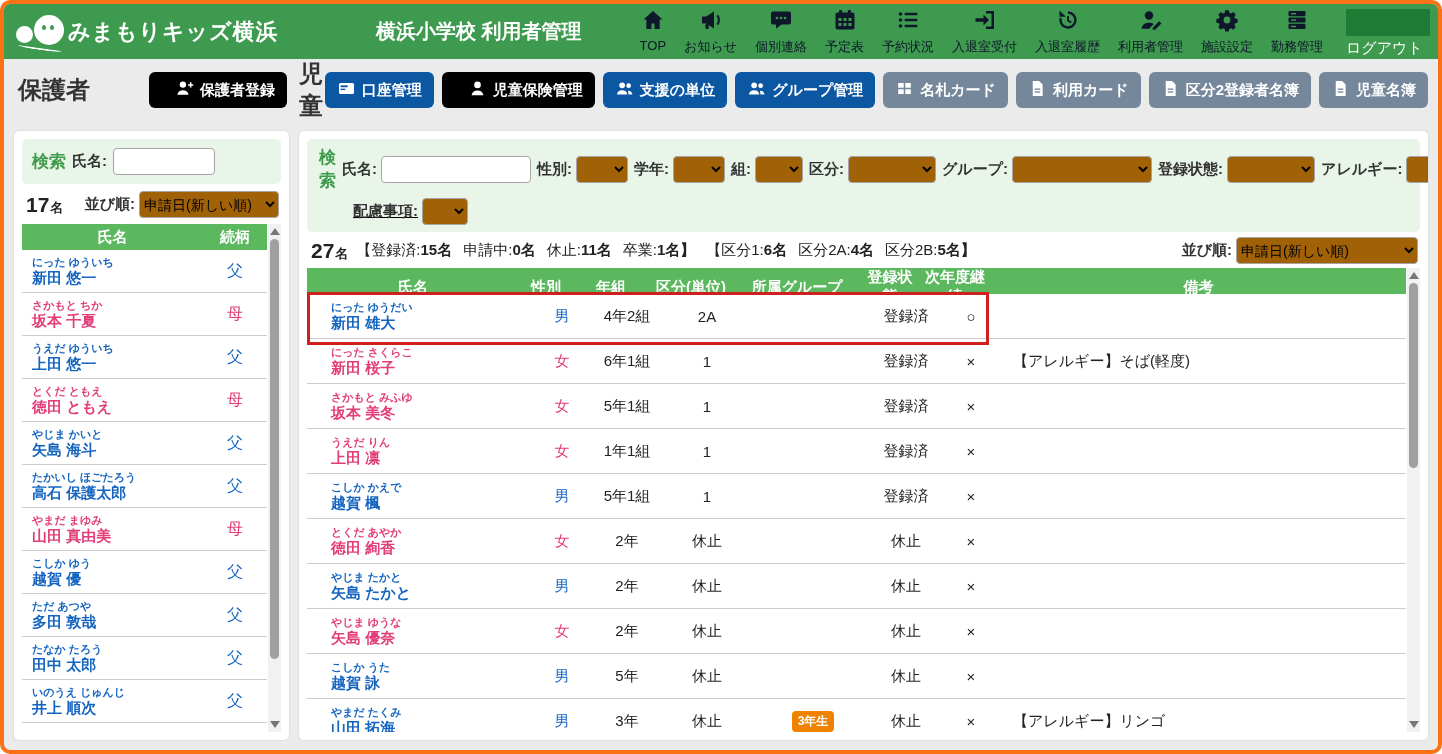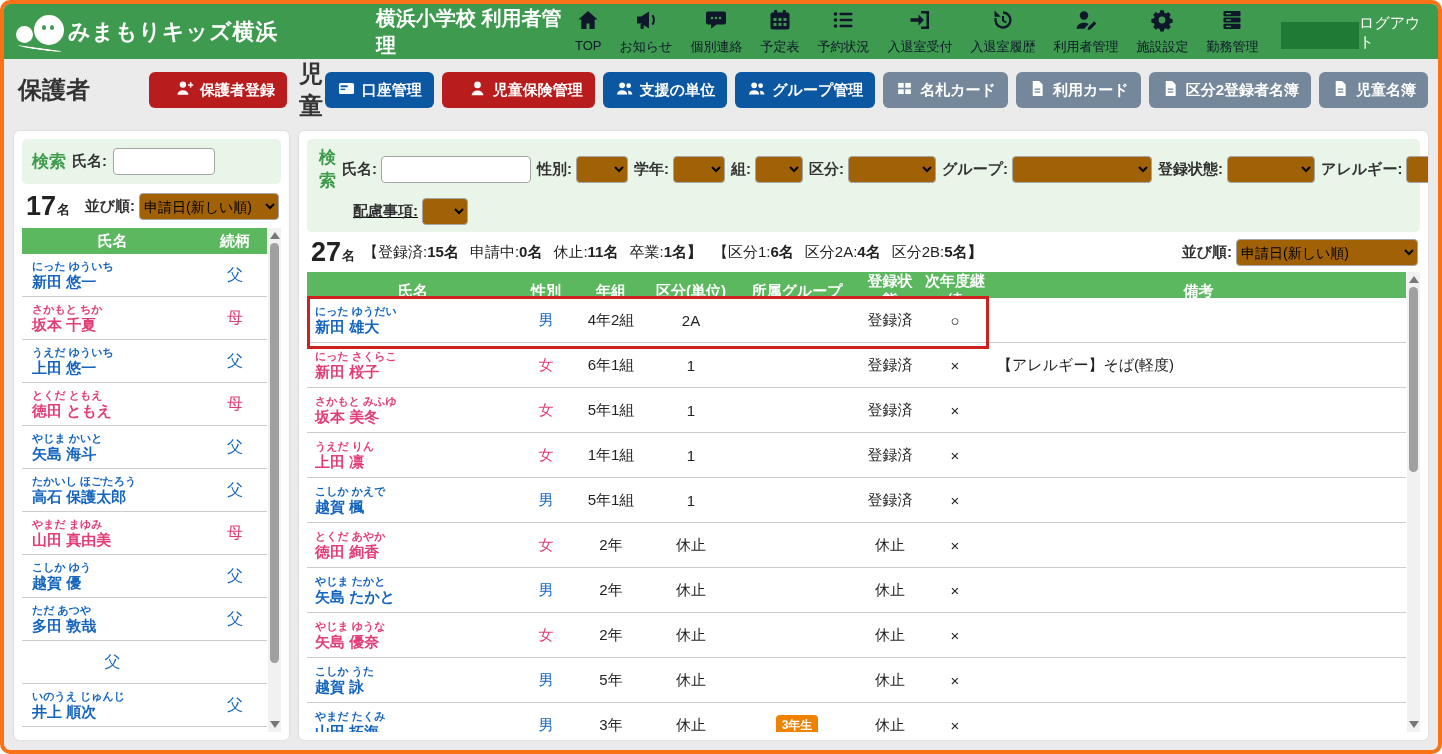--- a/index.html
+++ b/index.html
@@ -15,31 +15,31 @@
   .mascot .eye{position:absolute;width:4px;height:5px;background:#3d9a4e;border-radius:50%;top:13px;}
   .mascot .e1{left:26px}.mascot .e2{left:34px}
   .mascot .swoosh{position:absolute;left:2px;top:34px;width:44px;height:4px;border-bottom:2px solid #fff;border-radius:50%;transform:rotate(8deg);}
   .logo-text{font-size:22px;font-weight:bold;letter-spacing:1px;}
   .app-title{font-size:20px;font-weight:bold;margin-left:30px;}
   .nav{display:flex;align-items:flex-start;margin-left:auto;margin-right:6px;}
   .nav-item{display:flex;flex-direction:column;align-items:center;justify-content:center;padding:4px 9px;cursor:pointer;color:#0f172a;}
   .nav-item svg{width:24px;height:24px;fill:currentColor;}
   .nav-label{font-size:13px;margin-top:2px;white-space:nowrap;}
   .hole{fill:#3d9a4e;}
-  .logout{display:flex;flex-direction:row;align-items:flex-end;padding:3px 8px 0 8px;cursor:pointer;}
+  .logout{display:flex;flex-direction:column;align-items:flex-start;padding:3px 8px 0 8px;cursor:pointer;}
   .logout-box{width:84px;height:27px;background:#1d7b35;margin-bottom:3px;}
   .logout-label{font-size:15px;color:#fff;}
 
   
   .substrip{height:62px;display:flex;align-items:center;flex:none;background:#ebebeb;}
   .strip-left{width:285px;flex:none;display:flex;align-items:center;padding:0 0 0 14px;}
   .panel-heading{font-size:24px;font-weight:bold;color:#333;}
   .btn{display:inline-flex;align-items:center;gap:6px;border:none;border-radius:6px;color:#fff;font-size:15px;font-weight:bold;height:36px;padding:0 12px;cursor:pointer;white-space:nowrap;}
   .btn svg{width:19px;height:19px;fill:currentColor;}
-  .btn-green{background:#b91c1c;padding-left:26px;}
+  .btn-green{background:#000000;padding-left:26px;}
   .btn-blue{background:#0b57a2;}
   .btn-slate{background:#75879b;}
   .hole2{fill:#0b57a2;}
   .holeS{fill:#75879b;}
   .strip-left .btn{margin-left:auto;margin-right:2px;}
   .strip-main{flex:1;display:flex;align-items:center;padding-left:10px;}
   .toolbar{margin-left:auto;display:flex;gap:8px;margin-right:10px;}
 
   
   .body{flex:1;display:flex;gap:10px;padding:10px;overflow:hidden;}
@@ -48,21 +48,21 @@
   .mainpanel{flex:1;display:flex;flex-direction:column;padding:8px;overflow:hidden;}
 
   .searchbox{background:#e9f5e9;border-radius:5px;display:flex;align-items:center;gap:6px;padding:9px 10px;flex:none;}
   .search-word{color:#3e9b4a;font-weight:bold;font-size:17px;}
   .f-label{font-size:15px;font-weight:bold;color:#333;white-space:nowrap;}
   input[type=text]{height:27px;border:1px solid #a5a5a5;border-radius:4px;padding:0 6px;font-size:14px;background:#fff;}
   select{height:27px;border:1px solid #a5a5a5;border-radius:4px;background:#a16207;font-size:14px;}
   .g-search-input{width:102px;}
 
   .countrow{display:flex;align-items:center;padding:7px 2px 6px 4px;flex:none;}
-  .count-num{font-size:27px;font-weight:bold;color:#222;}
+  .count-num{font-size:21px;font-weight:bold;color:#222;}
   .count-suf{font-size:13px;font-weight:bold;color:#222;margin:6px 0 0 1px;}
   .sortwrap{margin-left:auto;display:flex;align-items:center;gap:4px;}
 
   
   .g-table{flex:1;position:relative;padding-right:14px;overflow:hidden;}
   .g-head{display:grid;grid-template-columns:1fr 64px;background:#5cb85f;color:#fff;font-weight:bold;font-size:15px;height:26px;align-items:center;text-align:center;}
   .g-row{display:grid;grid-template-columns:1fr 64px;height:43px;border-bottom:1px solid #ccc;align-items:center;cursor:pointer;}
   .g-name{padding-left:10px;line-height:1.15;}
   .kana{font-size:11px;font-weight:bold;display:block;}
   .pname{font-size:15px;font-weight:bold;display:block;}
@@ -86,21 +86,21 @@
 
   .statsrow{display:flex;align-items:center;padding:5px 2px 4px 4px;flex:none;}
   .stats-detail{font-size:15px;color:#222;margin-left:8px;display:flex;gap:2px;flex-wrap:nowrap;}
   .stats-detail .part{margin-right:9px;white-space:nowrap;}
   .stats-detail b{font-weight:bold;}
 
   
   .c-table{flex:1;position:relative;padding-right:14px;overflow:hidden;}
   .c-grid{display:grid;grid-template-columns:212px 54px 76px 84px 128px 58px 72px 1fr;align-items:center;}
   .c-head{background:#5cb85f;color:#fff;font-weight:bold;font-size:15px;height:26px;text-align:center;}
-  .c-row{height:45px;border-bottom:1px solid #ccc;position:relative;}
+  .c-row{height:45px;border-bottom:1px solid #ccc;position:relative;padding-left:16px;}
   .c-name{padding-left:8px;line-height:1.15;cursor:pointer;}
   .c-row .kana{font-size:11px;}
   .c-row .pname{font-size:15px;}
   .c-center{text-align:center;font-size:15px;color:#222;}
   .c-note{font-size:15px;color:#222;padding-left:6px;}
   .badge{display:inline-block;background:#ef8200;color:#fff;font-size:12px;font-weight:bold;border-radius:4px;padding:2px 6px;}
   .c-next{font-size:15px;}
   .hl::after{content:"";position:absolute;left:0;top:-2px;width:676px;height:calc(100% + 3px);border:3px solid #cf2020;pointer-events:none;}
 </style>
 </head>
@@ -397,20 +397,24 @@
     <span class="g-rel">父</span>
   </div>
             <div class="g-row male">
     <div class="g-name">
       <span class="kana">ただ あつや</span>
       <span class="pname">多田 敦哉</span>
     </div>
     <span class="g-rel">父</span>
   </div>
             <div class="g-row male">
+    <div class="g-name">
+      <span class="kana">たなか たろう</span>
+      <span class="pname">田中 太郎</span>
+    </div>
     <span class="g-rel">父</span>
   </div>
             <div class="g-row male">
     <div class="g-name">
       <span class="kana">いのうえ じゅんじ</span>
       <span class="pname">井上 順次</span>
     </div>
     <span class="g-rel">父</span>
   </div>
             <div class="g-row male">
@@ -635,20 +639,21 @@
     <div class="c-name">
       <span class="kana">やまだ たくみ</span>
       <span class="pname">山田 拓海</span>
     </div>
     <span class="c-center c-gender">男</span>
     <span class="c-center">3年</span>
     <span class="c-center">休止</span>
     <span class="c-center"><span class="badge">3年生</span></span>
     <span class="c-center">休止</span>
     <span class="c-center c-next">×</span>
+    <span class="c-note">【アレルギー】リンゴ</span>
   </div>
           </div>
         <div class="sbar">
           <span class="sb-up"></span>
           <span class="sb-thumb c-thumb"></span>
           <span class="sb-down"></span>
         </div>
       </div>
     </div>
 

